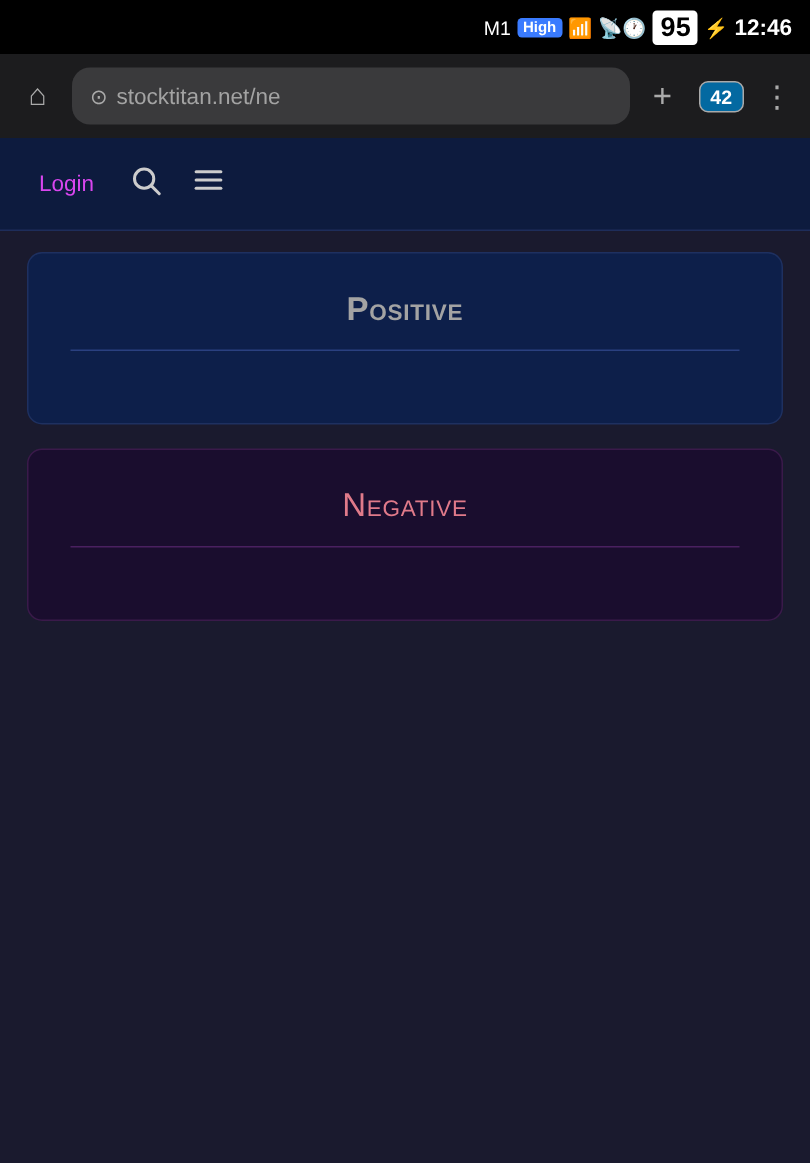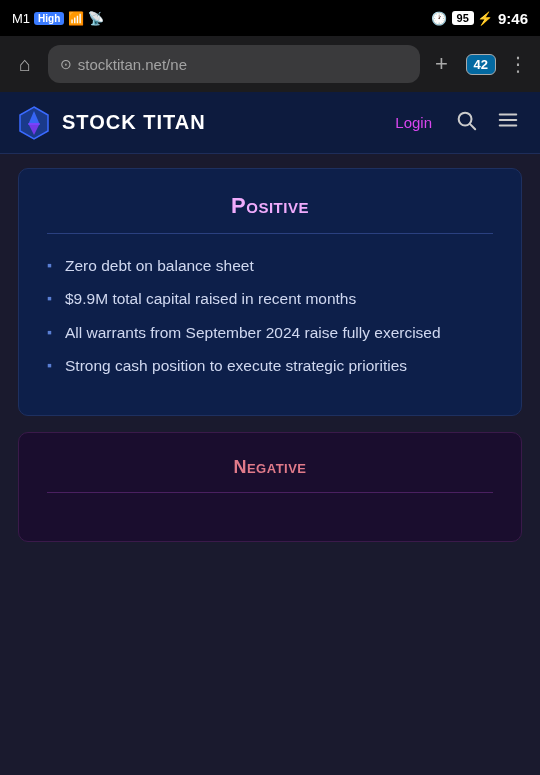--- a/index.html
+++ b/index.html
@@ -11,21 +11,21 @@
       background: #1a1a2e;
       font-family: -apple-system, BlinkMacSystemFont, 'Segoe UI', Arial, sans-serif;
       overflow-x: hidden;
     }
 
     
     .status-bar {
       background: #000;
       color: #fff;
       display: flex;
-      justify-content: space-between;
+      justify-content: flex-end;
       align-items: center;
       padding: 4px 12px;
       height: 36px;
       font-size: 13px;
     }
     .status-left {
       display: flex;
       align-items: center;
       gap: 4px;
       font-weight: 500;
@@ -33,21 +33,21 @@
     .status-right {
       display: flex;
       align-items: center;
       gap: 4px;
     }
     .battery-badge {
       background: #fff;
       color: #000;
       padding: 1px 5px;
       border-radius: 3px;
-      font-size: 11px;
+      font-size: 18px;
       font-weight: bold;
     }
 
     
     .browser-chrome {
       background: #1c1c1e;
       padding: 8px 10px;
       display: flex;
       align-items: center;
       gap: 8px;
@@ -169,21 +169,21 @@
       background: #0d1f4a;
       margin: 0 18px 16px 18px;
       border-radius: 10px;
       padding: 24px 28px 28px 28px;
       border: 1px solid #1e3060;
     }
 
     .card-title-positive {
       font-size: 22px;
       font-weight: 800;
-      color: #f0abfc;
+      color: #a3a3a3;
       text-align: center;
       letter-spacing: 0.5px;
       margin-bottom: 14px;
       font-variant: small-caps;
     }
 
     .card-divider {
       border: none;
       border-top: 1.5px solid #2a4080;
       margin-bottom: 20px;
@@ -215,22 +215,22 @@
     
     .card-negative {
       background: #1a0d2e;
       margin: 0 18px 16px 18px;
       border-radius: 10px;
       padding: 24px 28px 28px 28px;
       border: 1px solid #3a1a4a;
     }
 
     .card-title-negative {
-      font-size: 18px;
-      font-weight: 700;
+      font-size: 22px;
+      font-weight: 400;
       color: #e07a8a;
       text-align: center;
       letter-spacing: 0.5px;
       margin-bottom: 14px;
       font-variant: small-caps;
     }
 
     .card-divider-neg {
       border: none;
       border-top: 1.5px solid #4a2060;
@@ -248,49 +248,40 @@
   <div class="status-left">
     <span>M1</span>
     <span style="background:#3a7bff;color:#fff;font-size:10px;padding:1px 4px;border-radius:3px;font-weight:700;">High</span>
     <span>📶</span>
     <span>📡</span>
   </div>
   <div class="status-right">
     <span>🕐</span>
     <span class="battery-badge">95</span>
     <span>⚡</span>
-    <span style="font-weight:600;font-size:15px;">9:46</span>
+    <span style="font-weight:600;font-size:15px;">12:46</span>
   </div>
 </div>
 
 <div class="browser-chrome">
   <div class="browser-home-btn">
     <span>⌂</span>
   </div>
   <div class="browser-url-bar">
     <span class="url-icon">⊙</span>
     <span class="url-text">stocktitan.net/ne</span>
   </div>
   <div class="browser-actions">
     <span class="browser-add-btn">+</span>
     <span class="tabs-badge">42</span>
     <span class="browser-menu-btn">⋮</span>
   </div>
 </div>
 
 <div class="nav-bar">
-  <div class="nav-logo">
-
-    <svg class="logo-icon" viewBox="0 0 36 36" xmlns="http://www.w3.org/2000/svg">
-      <polygon points="18,2 32,10 32,26 18,34 4,26 4,10" fill="#1a3a8a" stroke="#3a6aff" stroke-width="1.5"></polygon>
-      <polygon points="18,6 12,20 24,20" fill="#3a6aff" opacity="0.9"></polygon>
-      <polygon points="18,30 12,18 24,18" fill="#8a3aff" opacity="0.8"></polygon>
-    </svg>
-    <span class="logo-text">STOCK TITAN</span>
-  </div>
   <div class="nav-links">
     <a class="nav-link">Login</a>
   </div>
   <div class="nav-icons">
     <span class="nav-icon-btn">
       <svg width="22" height="22" viewBox="0 0 24 24" fill="none" stroke="#ccc" stroke-width="2.2" stroke-linecap="round">
         <circle cx="11" cy="11" r="7"></circle>
         <line x1="16.5" y1="16.5" x2="22" y2="22"></line>
       </svg>
     </span>
@@ -303,26 +294,20 @@
     </span>
   </div>
 </div>
 
 <div class="content">
   <div class="spacer-top"></div>
 
   <div class="card-positive">
     <div class="card-title-positive">Positive</div>
     <hr class="card-divider">
-    <ul class="bullet-list">
-      <li>Zero debt on balance sheet</li>
-      <li>$9.9M total capital raised in recent months</li>
-      <li>All warrants from September 2024 raise fully exercised</li>
-      <li>Strong cash position to execute strategic priorities</li>
-    </ul>
   </div>
 
   <div class="card-negative">
     <div class="card-title-negative">Negative</div>
     <hr class="card-divider-neg">
     <ul class="bullet-list">
     </ul>
   </div>
 </div>
 

